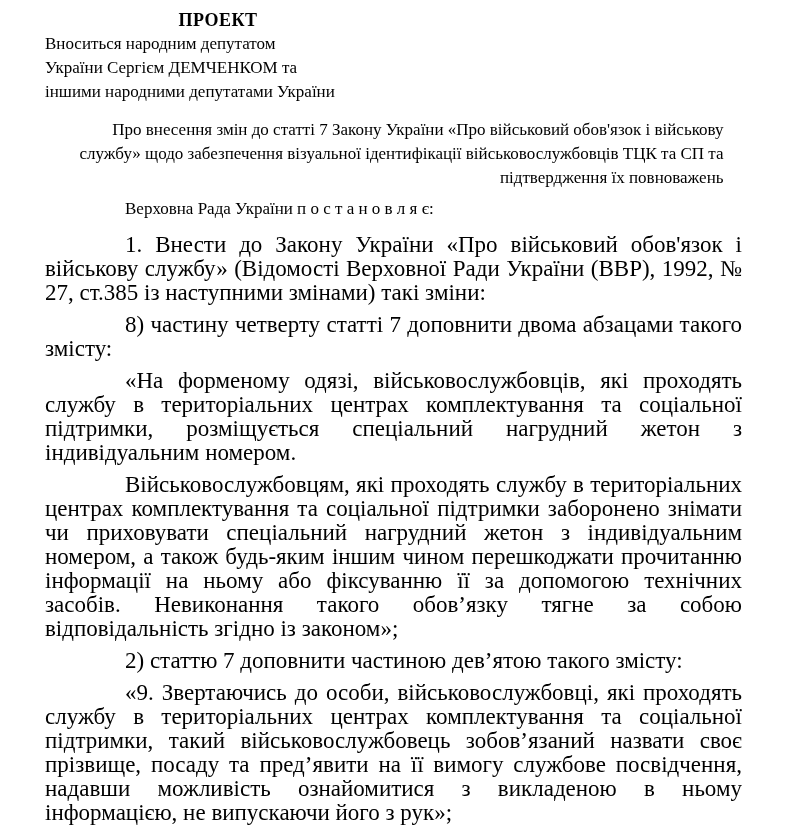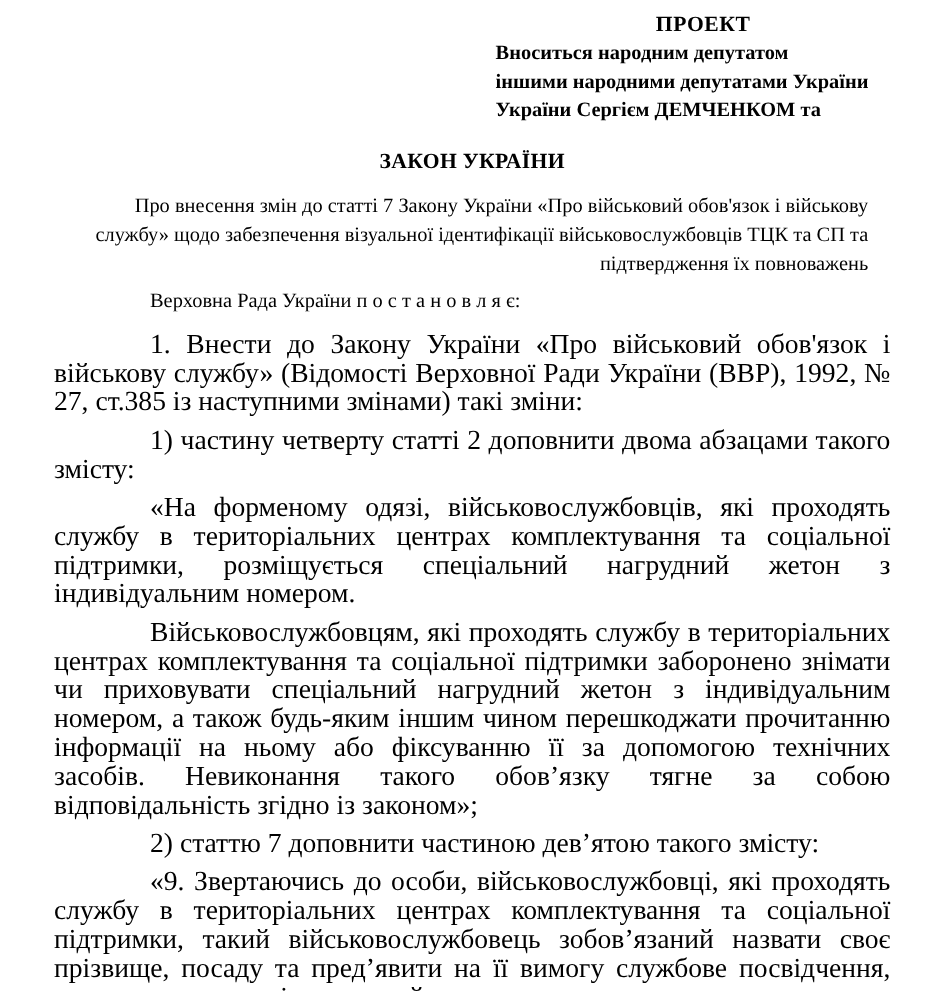--- a/index.html
+++ b/index.html
@@ -17,36 +17,34 @@
   }
   .page {
     box-sizing: border-box;
     width: 790px;
     height: 826px;
     padding: 8px 48px 0 45px;
     background: #ffffff;
   }
   
   .submission-block {
-    margin-left: 368px;
     width: 346px;
   }
   .draft-label {
     font-weight: bold;
     font-size: 18px;
     line-height: 24px;
     text-align: center;
     letter-spacing: 0.5px;
   }
   .submission-line {
     font-size: 17px;
     line-height: 24px;
     text-align: left;
     white-space: nowrap;
-    font-weight: bold;
   }
   
   .law-heading {
     margin-top: 18px;
     font-weight: bold;
     font-size: 18px;
     line-height: 24px;
     text-align: center;
     letter-spacing: 0.3px;
   }
@@ -79,32 +77,31 @@
   }
 </style>
 </head>
 <body>
 
 <div class="page">
 
   <div class="submission-block">
     <div class="draft-label">ПРОЕКТ</div>
     <div class="submission-line">Вноситься народним депутатом</div>
+    <div class="submission-line">України Сергієм ДЕМЧЕНКОМ та</div>
     <div class="submission-line">іншими народними депутатами України</div>
-    <div class="submission-line">України Сергієм ДЕМЧЕНКОМ та</div>
   </div>
 
-  <div class="law-heading">ЗАКОН УКРАЇНИ</div>
 
   <div class="law-title">Про внесення змін до статті 7 Закону України «Про військовий обов'язок і військову службу» щодо забезпечення візуальної ідентифікації військовослужбовців ТЦК та СП та підтвердження їх повноважень</div>
 
   <div class="preamble">Верховна Рада України п о с т а н о в л я є:</div>
 
   <div class="body-text">
     <p>1. Внести до Закону України «Про військовий обов'язок і військову службу» (Відомості Верховної Ради України (ВВР), 1992, № 27, ст.385 із наступними змінами) такі зміни:</p>
-    <p>1) частину четверту статті 2 доповнити двома абзацами такого змісту:</p>
+    <p>8) частину четверту статті 7 доповнити двома абзацами такого змісту:</p>
     <p>«На форменому одязі, військовослужбовців, які проходять службу в територіальних центрах комплектування та соціальної підтримки, розміщується спеціальний нагрудний жетон з індивідуальним номером.</p>
     <p>Військовослужбовцям, які проходять службу в територіальних центрах комплектування та соціальної підтримки заборонено знімати чи приховувати спеціальний нагрудний жетон з індивідуальним номером, а також будь-яким іншим чином перешкоджати прочитанню інформації на ньому або фіксуванню її за допомогою технічних засобів. Невиконання такого обов’язку тягне за собою відповідальність згідно із законом»;</p>
     <p>2) статтю 7 доповнити частиною дев’ятою такого змісту:</p>
     <p>«9. Звертаючись до особи, військовослужбовці, які проходять службу в територіальних центрах комплектування та соціальної підтримки, такий військовослужбовець зобов’язаний назвати своє прізвище, посаду та пред’явити на її вимогу службове посвідчення, надавши можливість ознайомитися з викладеною в ньому інформацією, не випускаючи його з рук»;</p>
   </div>
 
 </div>
 
 </body></html>

